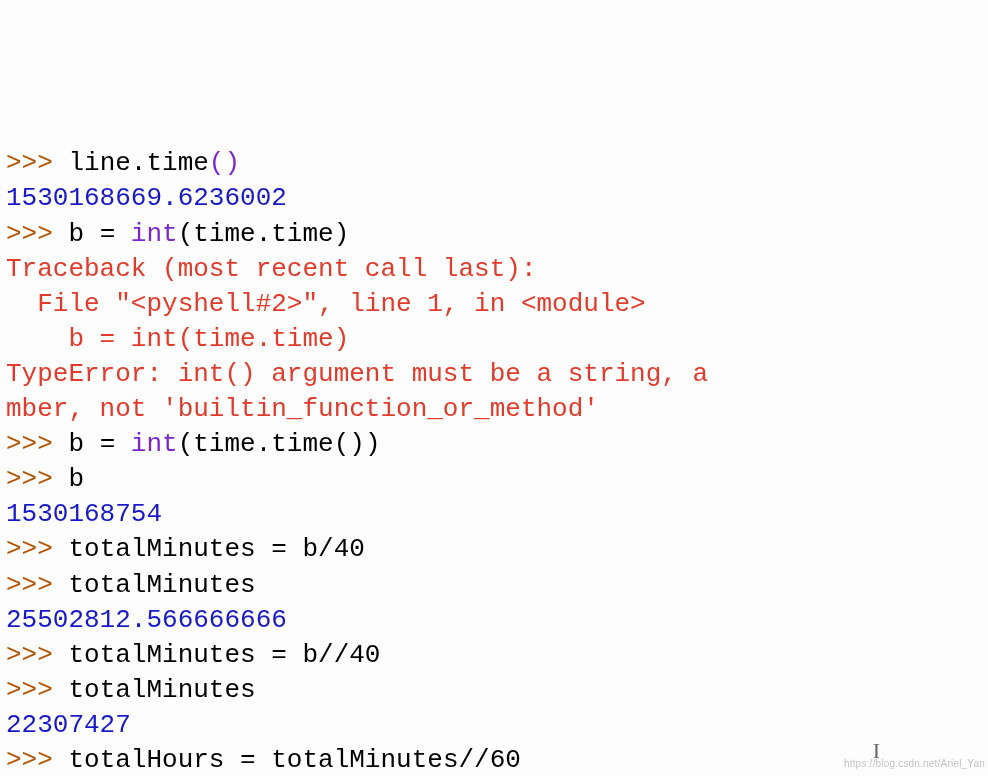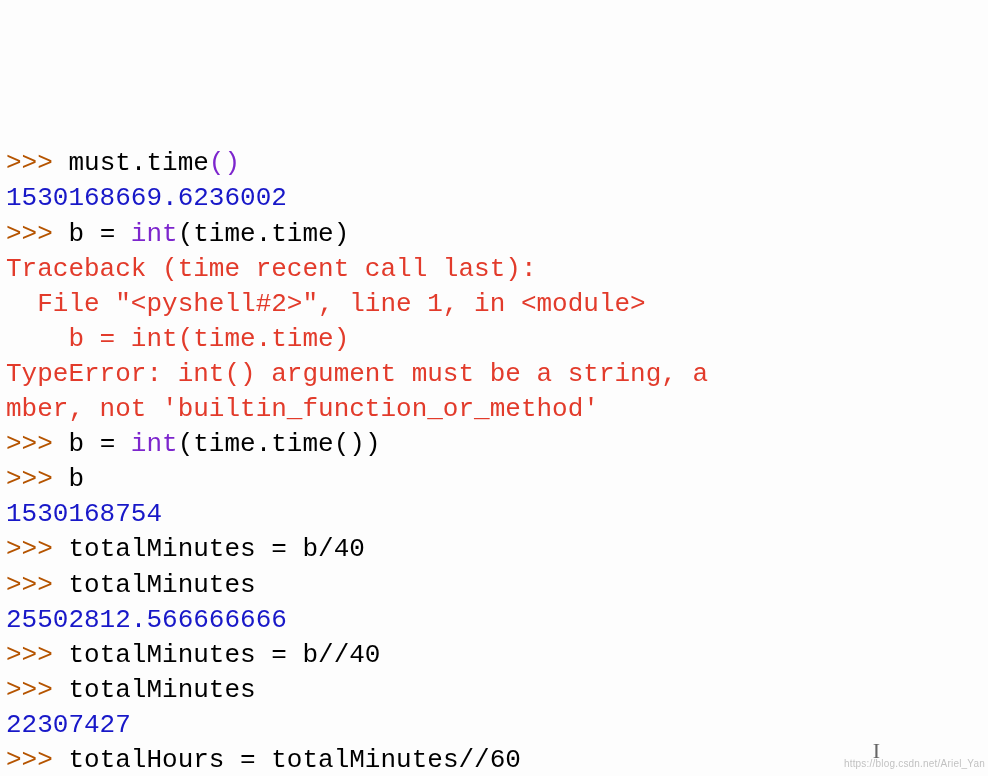--- a/index.html
+++ b/index.html
@@ -39,24 +39,24 @@
       color: #666;
       user-select: none;
       pointer-events: none;
     }
   </style>
 </head>
 <body>
 
 
 
-<div><span class="prompt">&gt;&gt;&gt;</span> <span class="iden">must.</span><span class="iden">time</span><span class="paren">()</span>
+<div><span class="prompt">&gt;&gt;&gt;</span> <span class="iden">line.</span><span class="iden">time</span><span class="paren">()</span>
 <span class="num">1530168669.6236002</span>
 <span class="prompt">&gt;&gt;&gt;</span> <span class="iden">b = </span><span class="builtin">int</span><span class="iden">(time.time)</span>
-<span class="err">Traceback (time recent call last):</span>
+<span class="err">Traceback (most recent call last):</span>
 <span class="err">  File "&lt;pyshell#2&gt;", line 1, in &lt;module&gt;</span>
 <span class="err">    b = int(time.time)</span>
 <span class="err">TypeError: int() argument must be a string, a</span>
 <span class="err">mber, not 'builtin_function_or_method'</span>
 <span class="prompt">&gt;&gt;&gt;</span> <span class="iden">b = </span><span class="builtin">int</span><span class="iden">(time.time())</span>
 <span class="prompt">&gt;&gt;&gt;</span> <span class="iden">b</span>
 <span class="num">1530168754</span>
 <span class="prompt">&gt;&gt;&gt;</span> <span class="iden">totalMinutes = b/40</span>
 <span class="prompt">&gt;&gt;&gt;</span> <span class="iden">totalMinutes</span>
 <span class="num">25502812.566666666</span>

